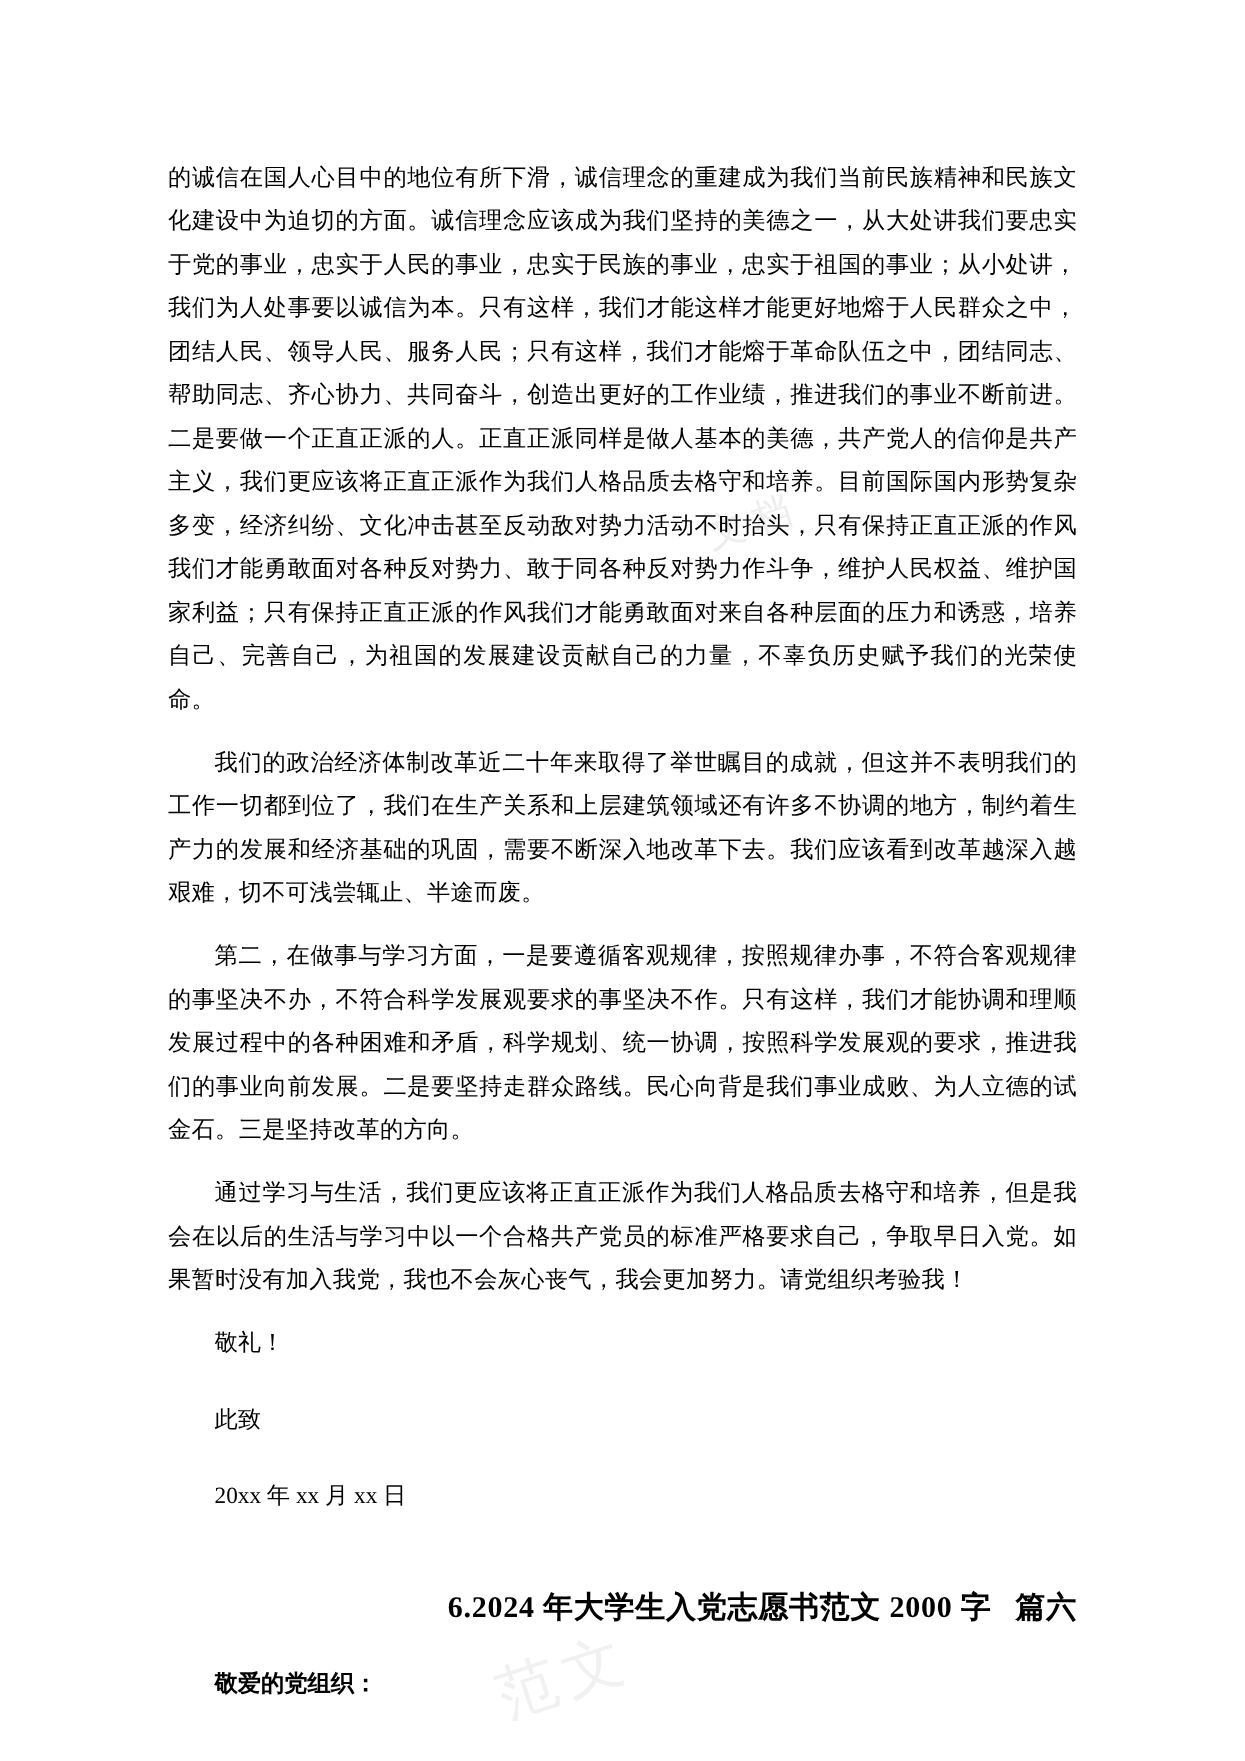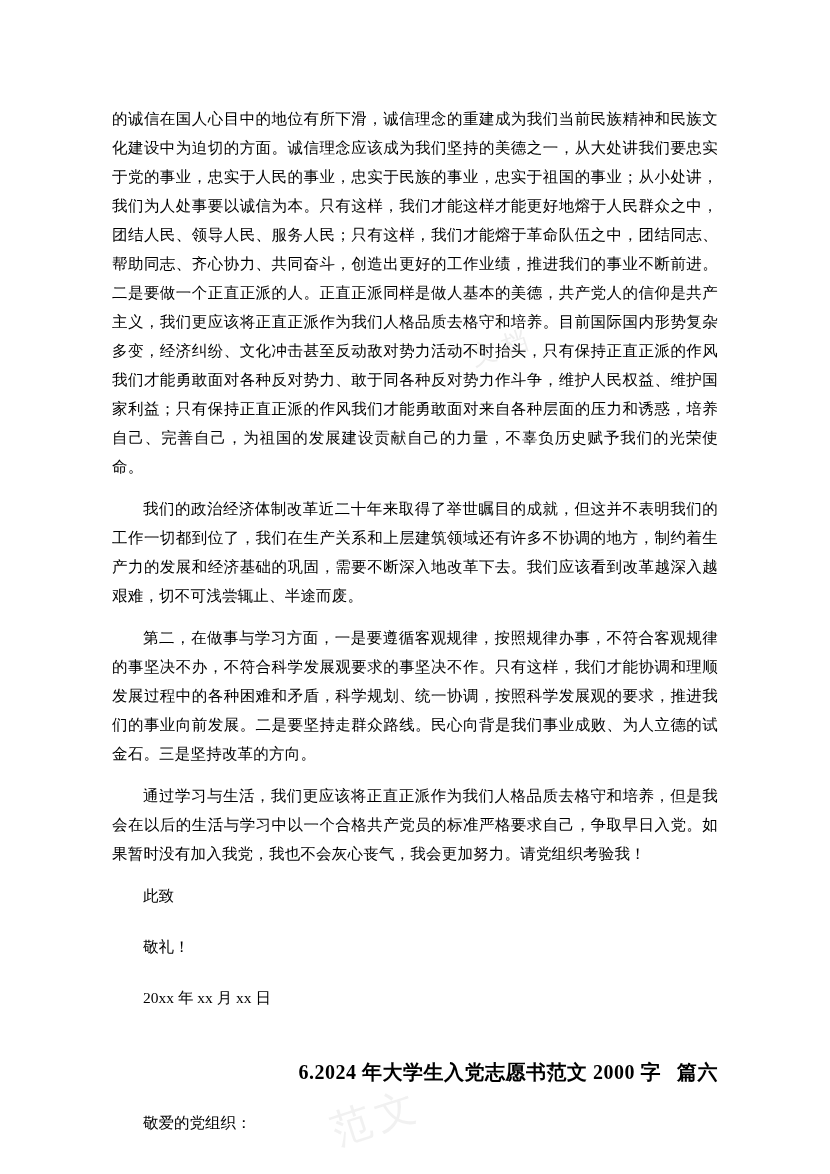--- a/index.html
+++ b/index.html
@@ -54,20 +54,21 @@
     letter-spacing: 0.5px;
     text-align: right;
   }
   .heading .sp { display: inline-block; width: 16px; }
   .salutation {
     margin: 0;
     text-indent: 2em;
     font-size: 15.5px;
     line-height: 29px;
     color: #000;
+    font-weight: bold;
   }
   
   .watermark {
     position: absolute;
     pointer-events: none;
     color: rgba(140, 140, 140, 0.18);
     font-size: 34px;
     font-family: "Liberation Sans", sans-serif;
     letter-spacing: 6px;
     transform: rotate(-18deg);
@@ -87,22 +88,22 @@
   <div class="content">
 
     <p class="para">的诚信在国人心目中的地位有所下滑，诚信理念的重建成为我们当前民族精神和民族文化建设中为迫切的方面。诚信理念应该成为我们坚持的美德之一，从大处讲我们要忠实于党的事业，忠实于人民的事业，忠实于民族的事业，忠实于祖国的事业；从小处讲，我们为人处事要以诚信为本。只有这样，我们才能这样才能更好地熔于人民群众之中，团结人民、领导人民、服务人民；只有这样，我们才能熔于革命队伍之中，团结同志、帮助同志、齐心协力、共同奋斗，创造出更好的工作业绩，推进我们的事业不断前进。二是要做一个正直正派的人。正直正派同样是做人基本的美德，共产党人的信仰是共产主义，我们更应该将正直正派作为我们人格品质去格守和培养。目前国际国内形势复杂多变，经济纠纷、文化冲击甚至反动敌对势力活动不时抬头，只有保持正直正派的作风我们才能勇敢面对各种反对势力、敢于同各种反对势力作斗争，维护人民权益、维护国家利益；只有保持正直正派的作风我们才能勇敢面对来自各种层面的压力和诱惑，培养自己、完善自己，为祖国的发展建设贡献自己的力量，不辜负历史赋予我们的光荣使命。</p>
 
     <p class="para indent">我们的政治经济体制改革近二十年来取得了举世瞩目的成就，但这并不表明我们的工作一切都到位了，我们在生产关系和上层建筑领域还有许多不协调的地方，制约着生产力的发展和经济基础的巩固，需要不断深入地改革下去。我们应该看到改革越深入越艰难，切不可浅尝辄止、半途而废。</p>
 
     <p class="para indent">第二，在做事与学习方面，一是要遵循客观规律，按照规律办事，不符合客观规律的事坚决不办，不符合科学发展观要求的事坚决不作。只有这样，我们才能协调和理顺发展过程中的各种困难和矛盾，科学规划、统一协调，按照科学发展观的要求，推进我们的事业向前发展。二是要坚持走群众路线。民心向背是我们事业成败、为人立德的试金石。三是坚持改革的方向。</p>
 
     <p class="para indent gap-sm">通过学习与生活，我们更应该将正直正派作为我们人格品质去格守和培养，但是我会在以后的生活与学习中以一个合格共产党员的标准严格要求自己，争取早日入党。如果暂时没有加入我党，我也不会灰心丧气，我会更加努力。请党组织考验我！</p>
 
+    <p class="closing">敬礼！</p>
     <p class="closing">此致</p>
-    <p class="closing">敬礼！</p>
     <p class="closing">20xx 年 xx 月 xx 日</p>
 
     <h2 class="heading">
       <span>6.</span><span>2024 年大学生入党志愿书范文 2000 字</span><span class="sp"></span><span>篇六</span>
     </h2>
 
     <p class="salutation">敬爱的党组织：</p>
 
   </div>
 </div>

